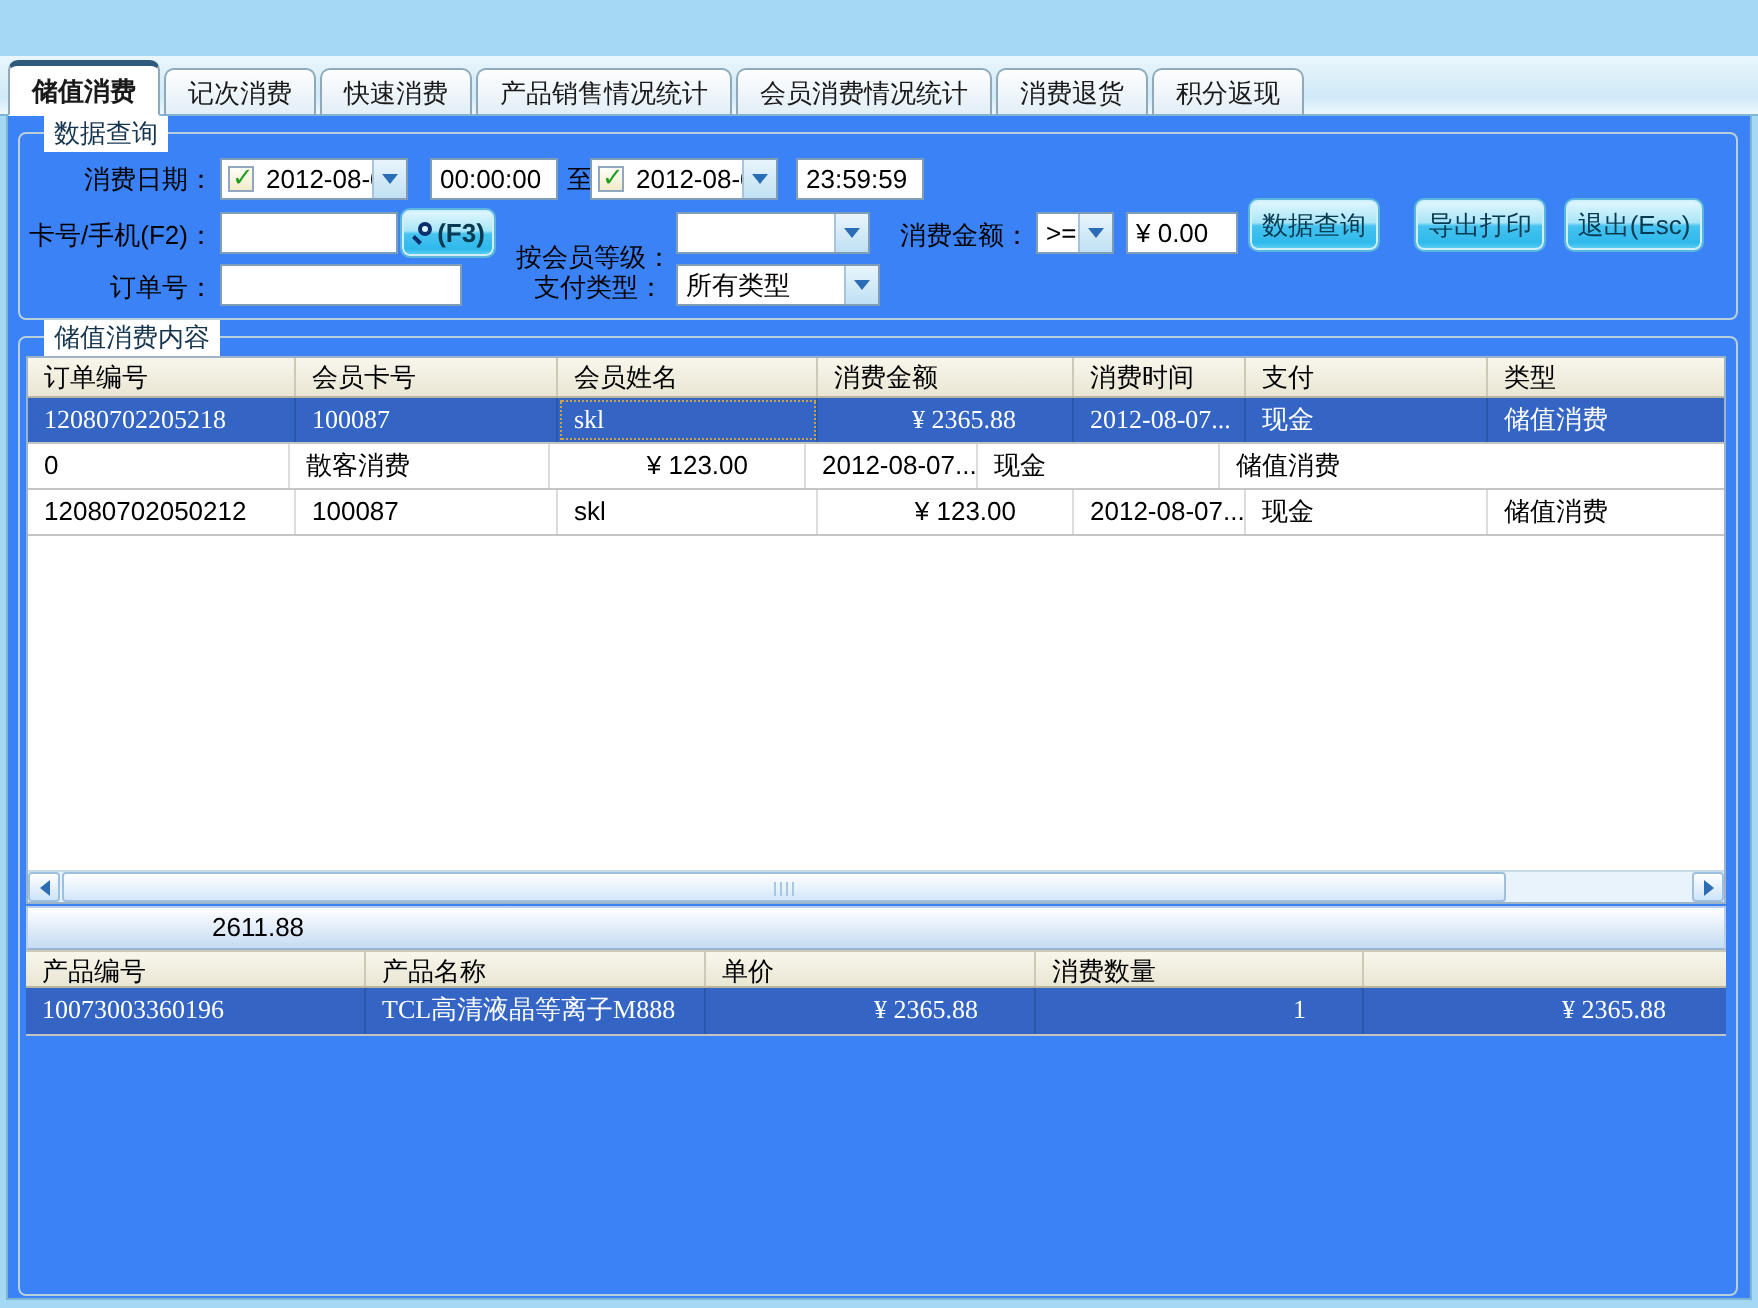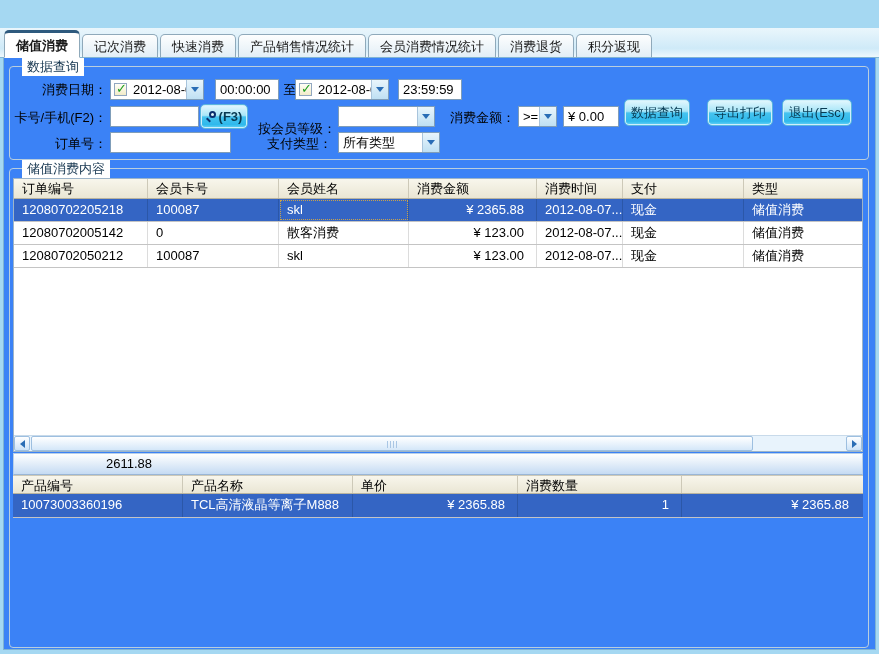--- a/index.html
+++ b/index.html
@@ -66,22 +66,22 @@
   
   .tablewrap { position:absolute; left:3px; top:9px; width:850px; height:274px; border:1px solid #9db4c8;
     background:#fff; display:flex; flex-direction:column; }
   .thead { display:flex; height:20px; background:linear-gradient(#f8f6ec,#eae6d4);
     border-bottom:1px solid #b9b4a0; flex-shrink:0; }
   .th { font-size:13px; color:#000; line-height:19px; padding-left:8px; border-right:1px solid #cdc9b8;
     overflow:hidden; white-space:nowrap; cursor:pointer; }
   .trow { display:flex; height:23px; border-bottom:1px solid #c4c4c4; background:#fff; cursor:pointer; flex-shrink:0; }
   .td { font-size:13px; line-height:22px; padding-left:8px; border-right:1px solid #dcdcdc;
     overflow:hidden; white-space:nowrap; }
-  .td.num { text-align:right; padding-right:12px; padding-left:0; }
-  .trow.sel { background:#3465c4; color:#fff; }
+  .td.num { text-align:right; padding-right:28px; padding-left:0; }
+  .trow.sel { background:#3465c4; color:#fff;font-family:Liberation Serif, serif; }
   .trow.sel .td { border-right:1px solid #2b57a8; }
   .td.focus { outline:1px dotted #caa24a; outline-offset:-2px; }
   .tfill { flex:1; background:#fff; }
 
   
   .hscroll { height:16px; flex-shrink:0; background:#e8f3fc; border-top:1px solid #c8daea; position:relative; }
   .sbtn { position:absolute; top:0; width:16px; height:15px; border:1px solid #9dbfe0; border-radius:2px;
     background:linear-gradient(#ffffff,#cde3f8); display:flex; align-items:center; justify-content:center; cursor:pointer; }
   .sbtn.left { left:0; }  .sbtn.right { right:0; }
   .tri-l { width:0; height:0; border-top:4px solid transparent; border-bottom:4px solid transparent; border-right:5px solid #2a6db5; }
@@ -203,21 +203,20 @@
         <div class="trow sel">
           <div class="td" style="width:134px;">12080702205218</div>
           <div class="td" style="width:131px;">100087</div>
           <div class="td focus" style="width:130px;">skl</div>
           <div class="td num" style="width:128px;">¥ 2365.88</div>
           <div class="td" style="width:86px;">2012-08-07...</div>
           <div class="td" style="width:121px;">现金</div>
           <div class="td" style="width:118px;border-right:none;">储值消费</div>
         </div>
         <div class="trow">
-          <div class="td" style="width:134px;">12080702005142</div>
           <div class="td" style="width:131px;">0</div>
           <div class="td" style="width:130px;">散客消费</div>
           <div class="td num" style="width:128px;">¥ 123.00</div>
           <div class="td" style="width:86px;">2012-08-07...</div>
           <div class="td" style="width:121px;">现金</div>
           <div class="td" style="width:118px;border-right:none;">储值消费</div>
         </div>
         <div class="trow">
           <div class="td" style="width:134px;">12080702050212</div>
           <div class="td" style="width:131px;">100087</div>

